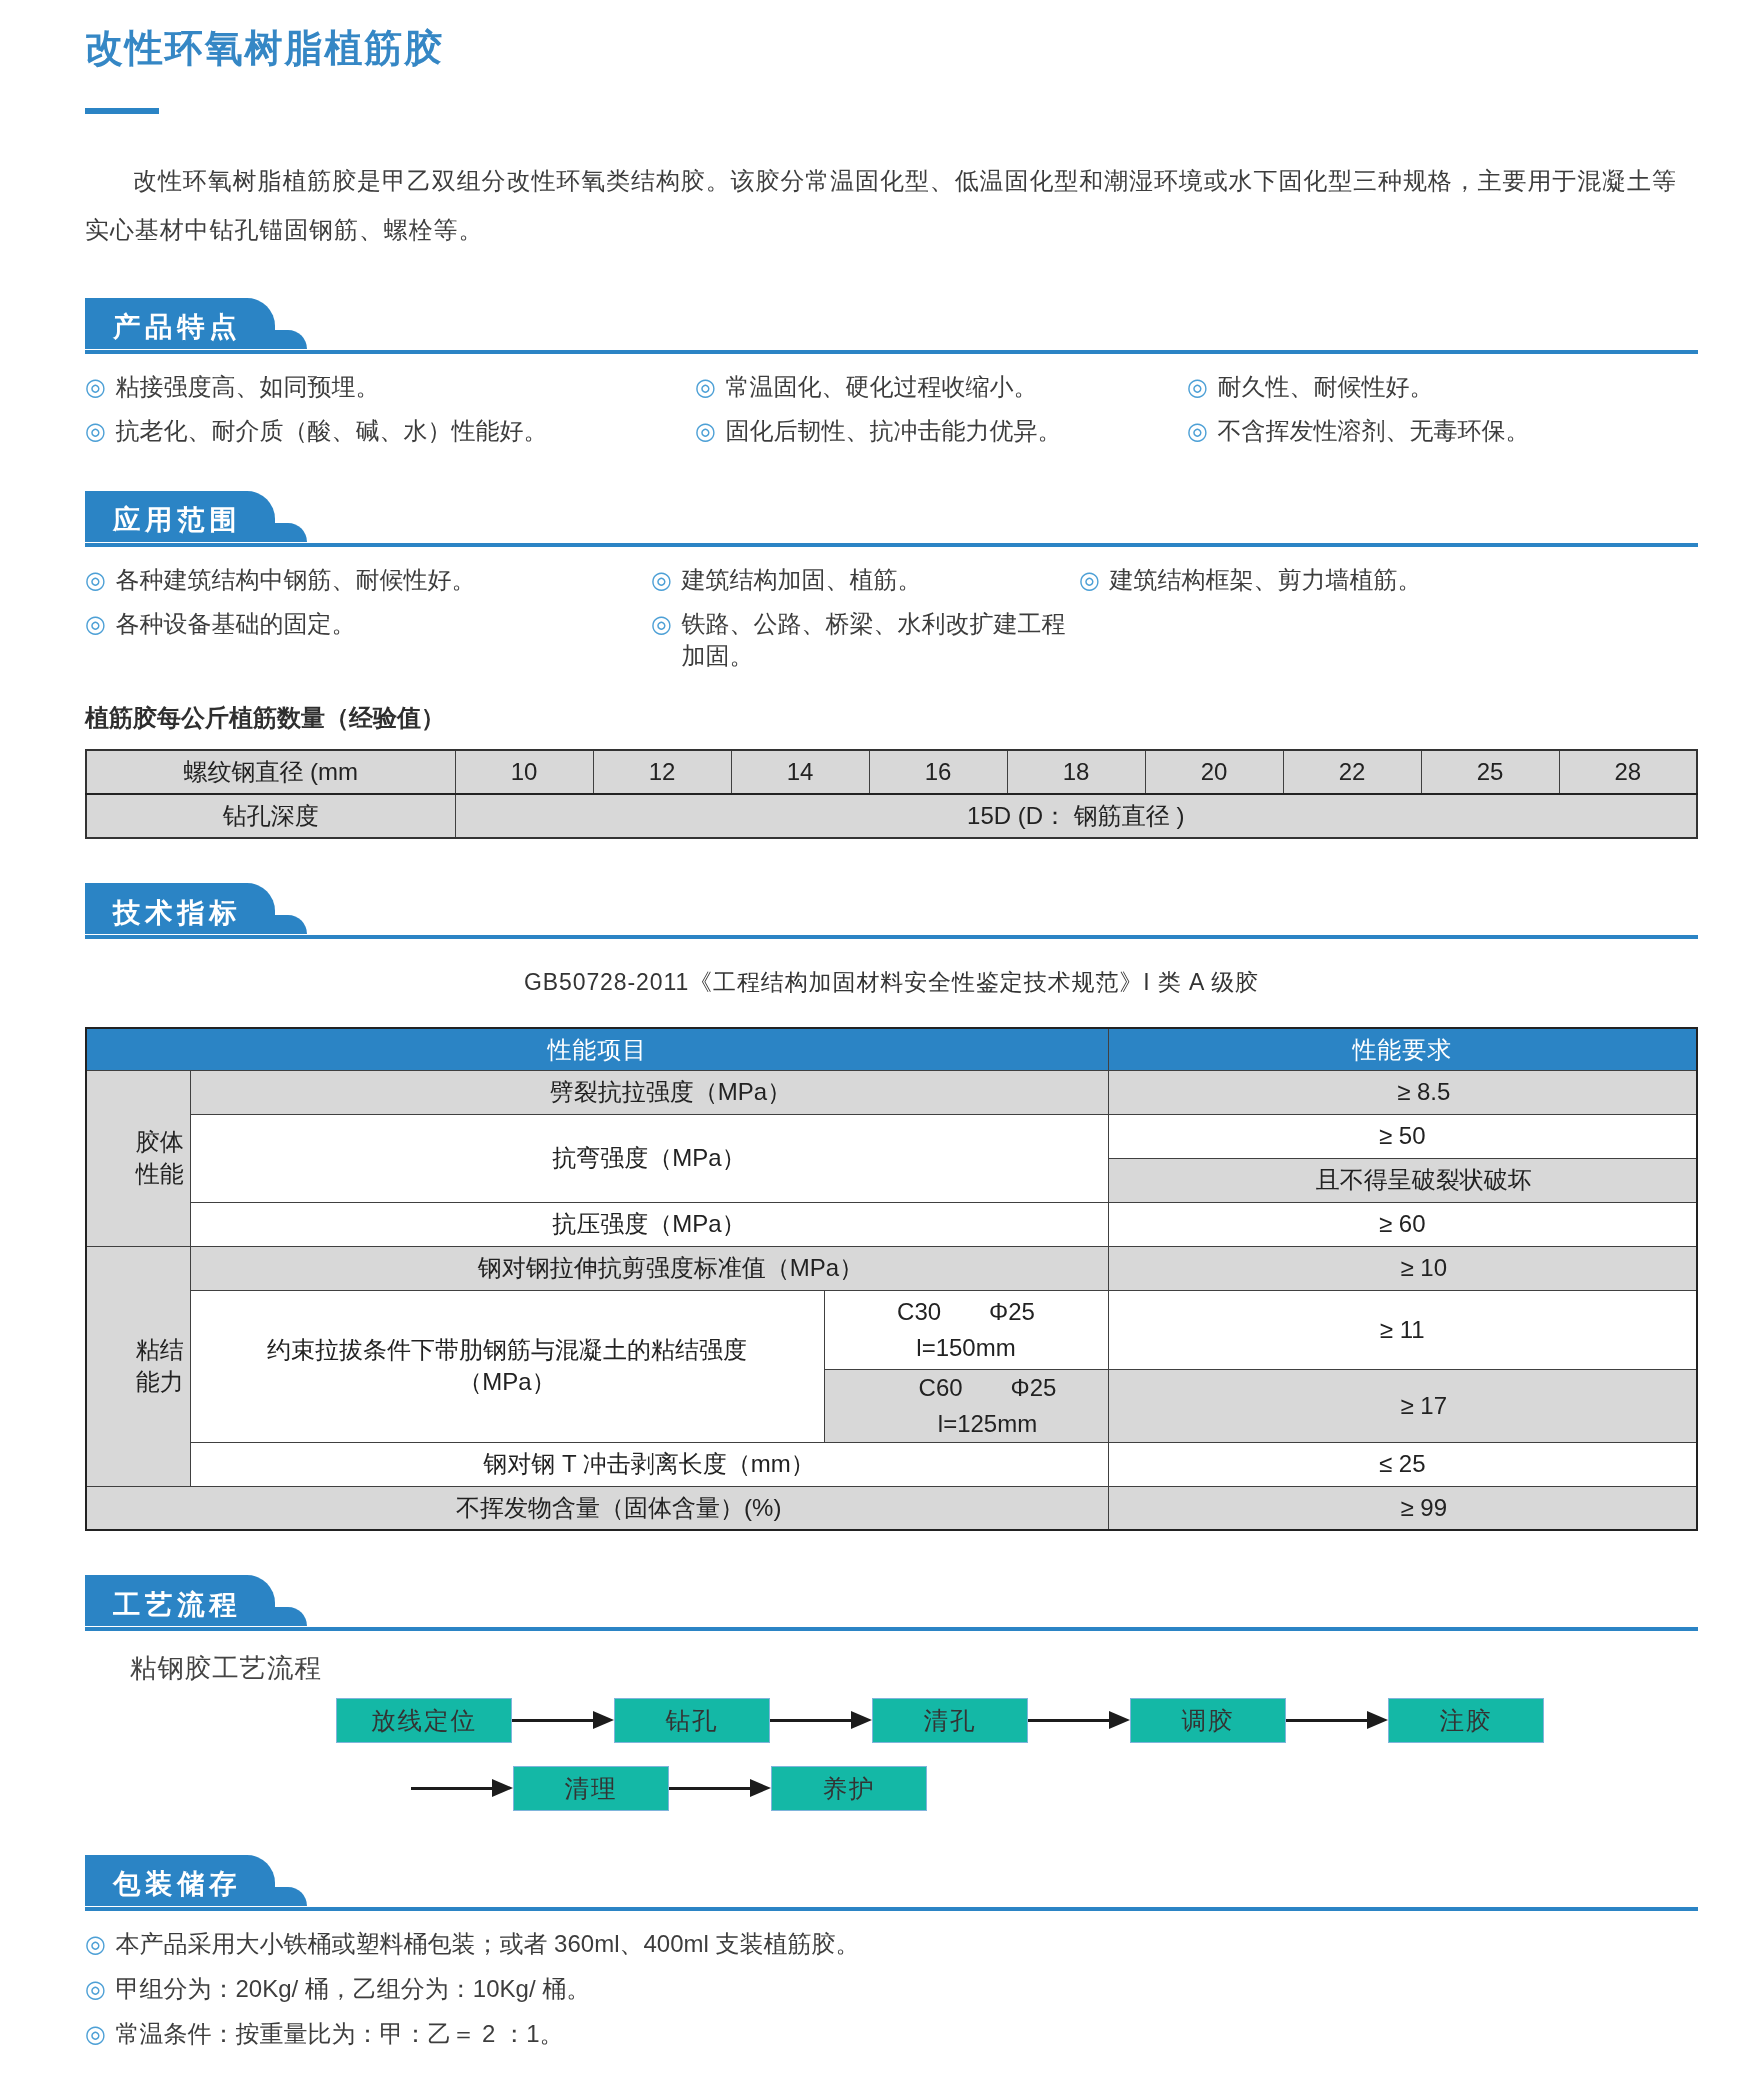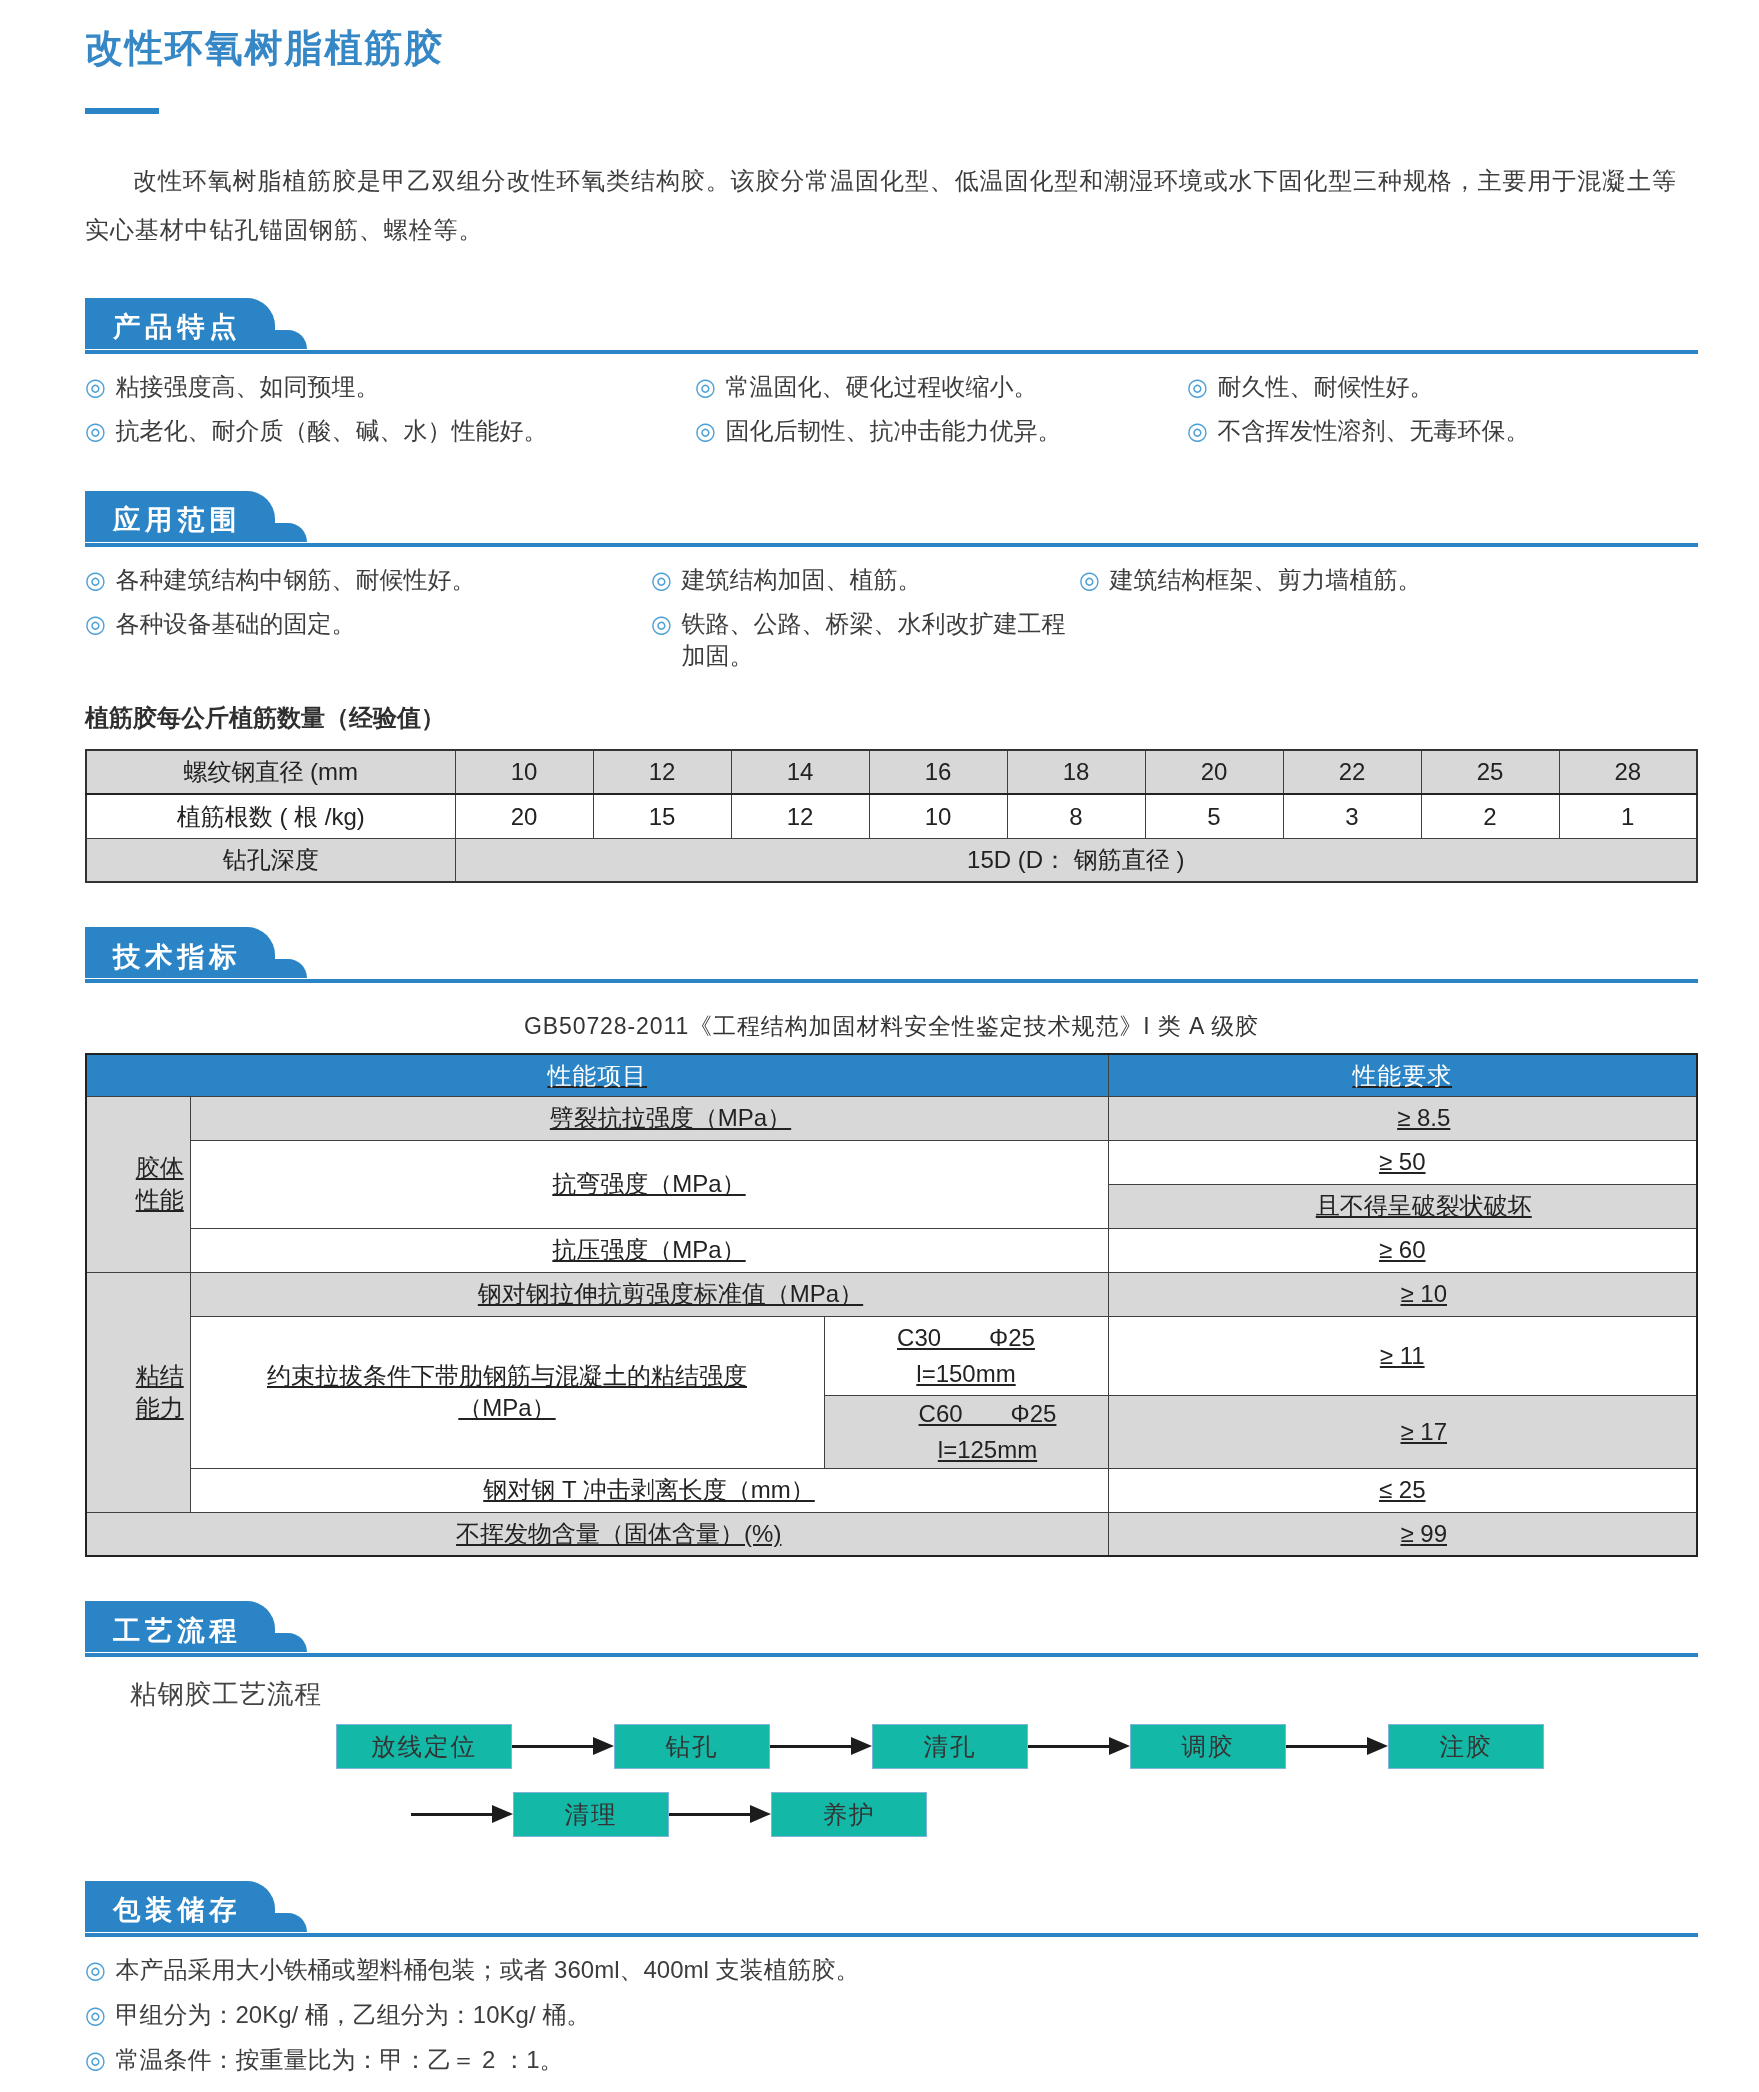--- a/index.html
+++ b/index.html
@@ -47,21 +47,21 @@
   .dosage-title{margin-top:30px;font-size:24px;font-weight:bold;color:#2f2f2f;}
   table{border-collapse:collapse;}
   .dosage-table{width:100%;margin-top:15px;table-layout:fixed;font-size:24px;color:#222;border:2.8px solid #333;}
   .dosage-table td{border:1.9px solid var(--line-dark);text-align:center;height:44px;}
   .dosage-table .lab{width:369px;}
   .row-gray td{background:var(--gray);}
   .dosage-table tr:first-child td{border-bottom:2.8px solid #222;}
 
   
   .tech-sub{margin-top:28px;text-align:center;font-size:23px;color:#333;letter-spacing:0.9px;}
-  .tech-table{width:100%;margin-top:11px;font-size:24px;color:#222;border:2.8px solid #222;text-decoration:underline;}
+  .tech-table{width:100%;margin-top:29px;font-size:24px;color:#222;border:2.8px solid #222;}
   .tech-table th,.tech-table td{border:1.9px solid var(--line-dark);text-align:center;}
   .tech-table th{background:var(--accent);color:#ffffff;font-weight:normal;height:42px;font-size:24px;letter-spacing:0.9px;}
   .tech-table td{height:44px;}
   .tech-table td.g{background:var(--gray);padding-left:43px;}
   .cond div{line-height:36px;}
 
   
   .process-sub{margin-top:19px;font-size:26.5px;color:#444;letter-spacing:0.9px;margin-left:45px;}
   .flow-row{display:flex;align-items:center;margin-top:11.4px;}
   .flow-row1{padding-left:251px;}
@@ -150,32 +150,20 @@
       <td>10</td>
       <td>12</td>
       <td>14</td>
       <td>16</td>
       <td>18</td>
       <td>20</td>
       <td>22</td>
       <td>25</td>
       <td>28</td>
     </tr>
-    <tr>
-      <td class="lab">植筋根数 ( 根 /kg)</td>
-      <td>20</td>
-      <td>15</td>
-      <td>12</td>
-      <td>10</td>
-      <td>8</td>
-      <td>5</td>
-      <td>3</td>
-      <td>2</td>
-      <td>1</td>
-    </tr>
     <tr class="row-gray">
       <td class="lab">钻孔深度</td>
       <td colspan="9">15D (D： 钢筋直径 )</td>
     </tr>
   </tbody>
     </table>
 
   <div class="section-head">
     <div class="badge"><span>技术指标</span></div>
   </div>

